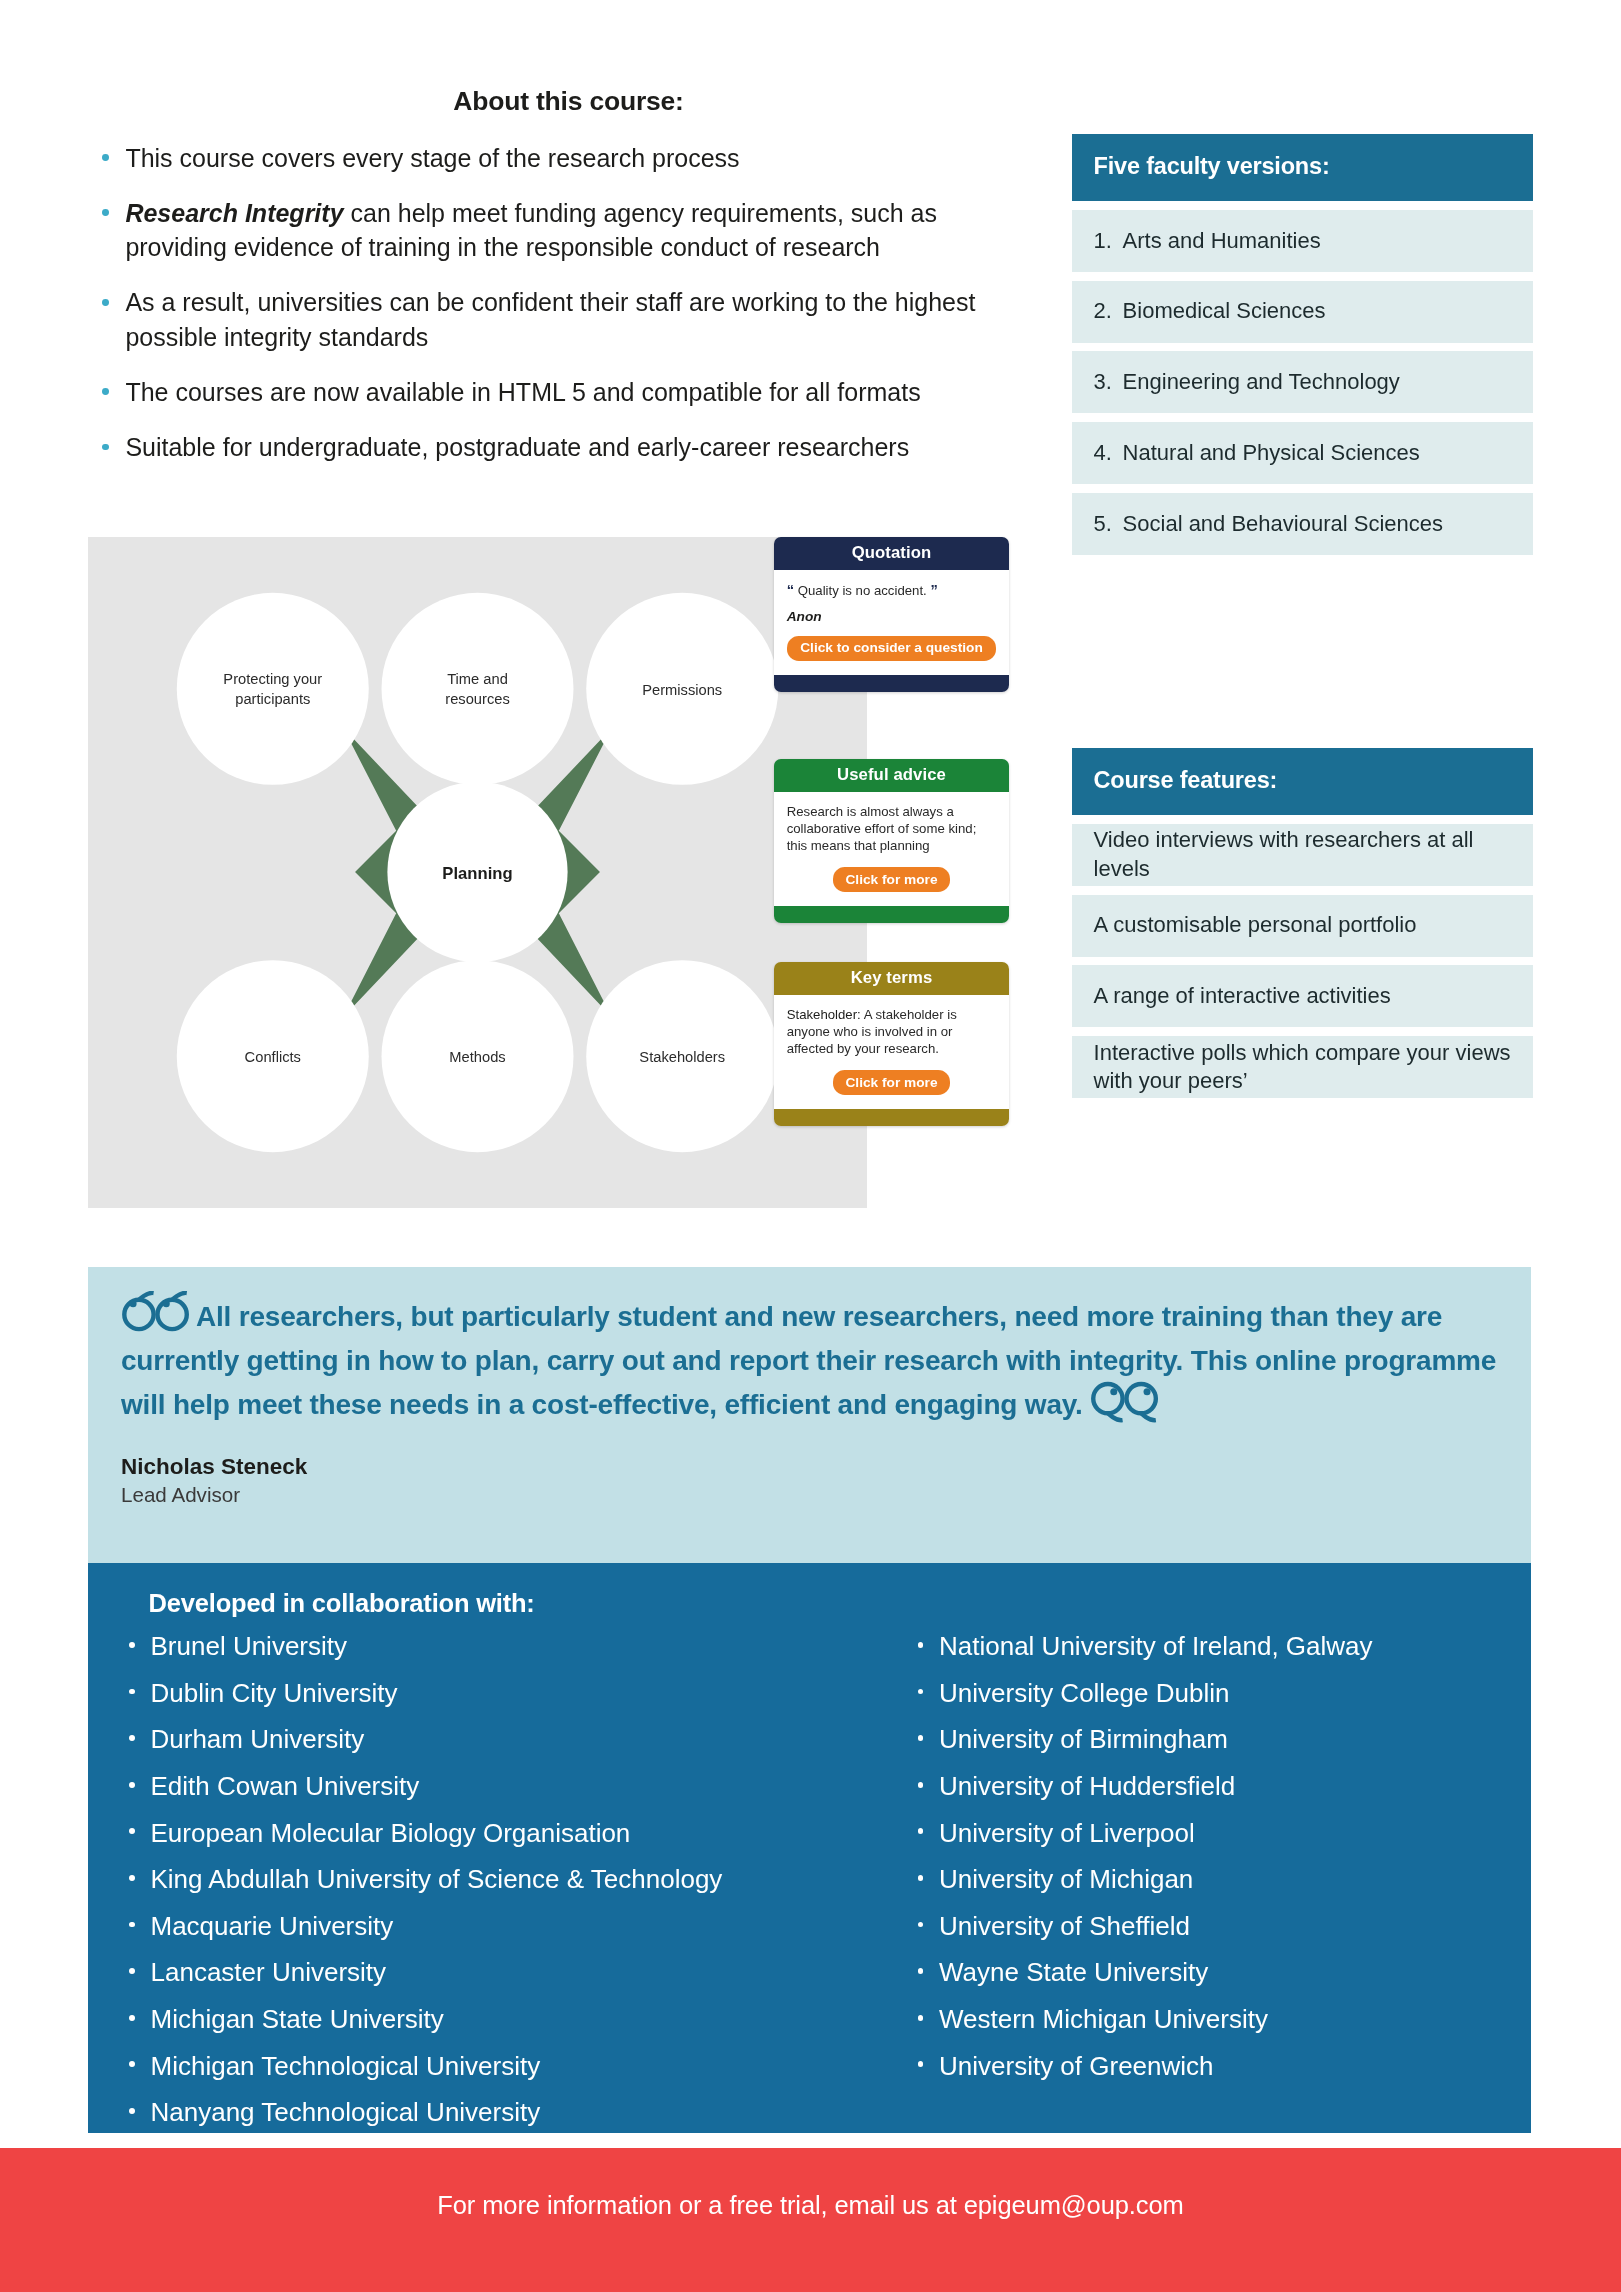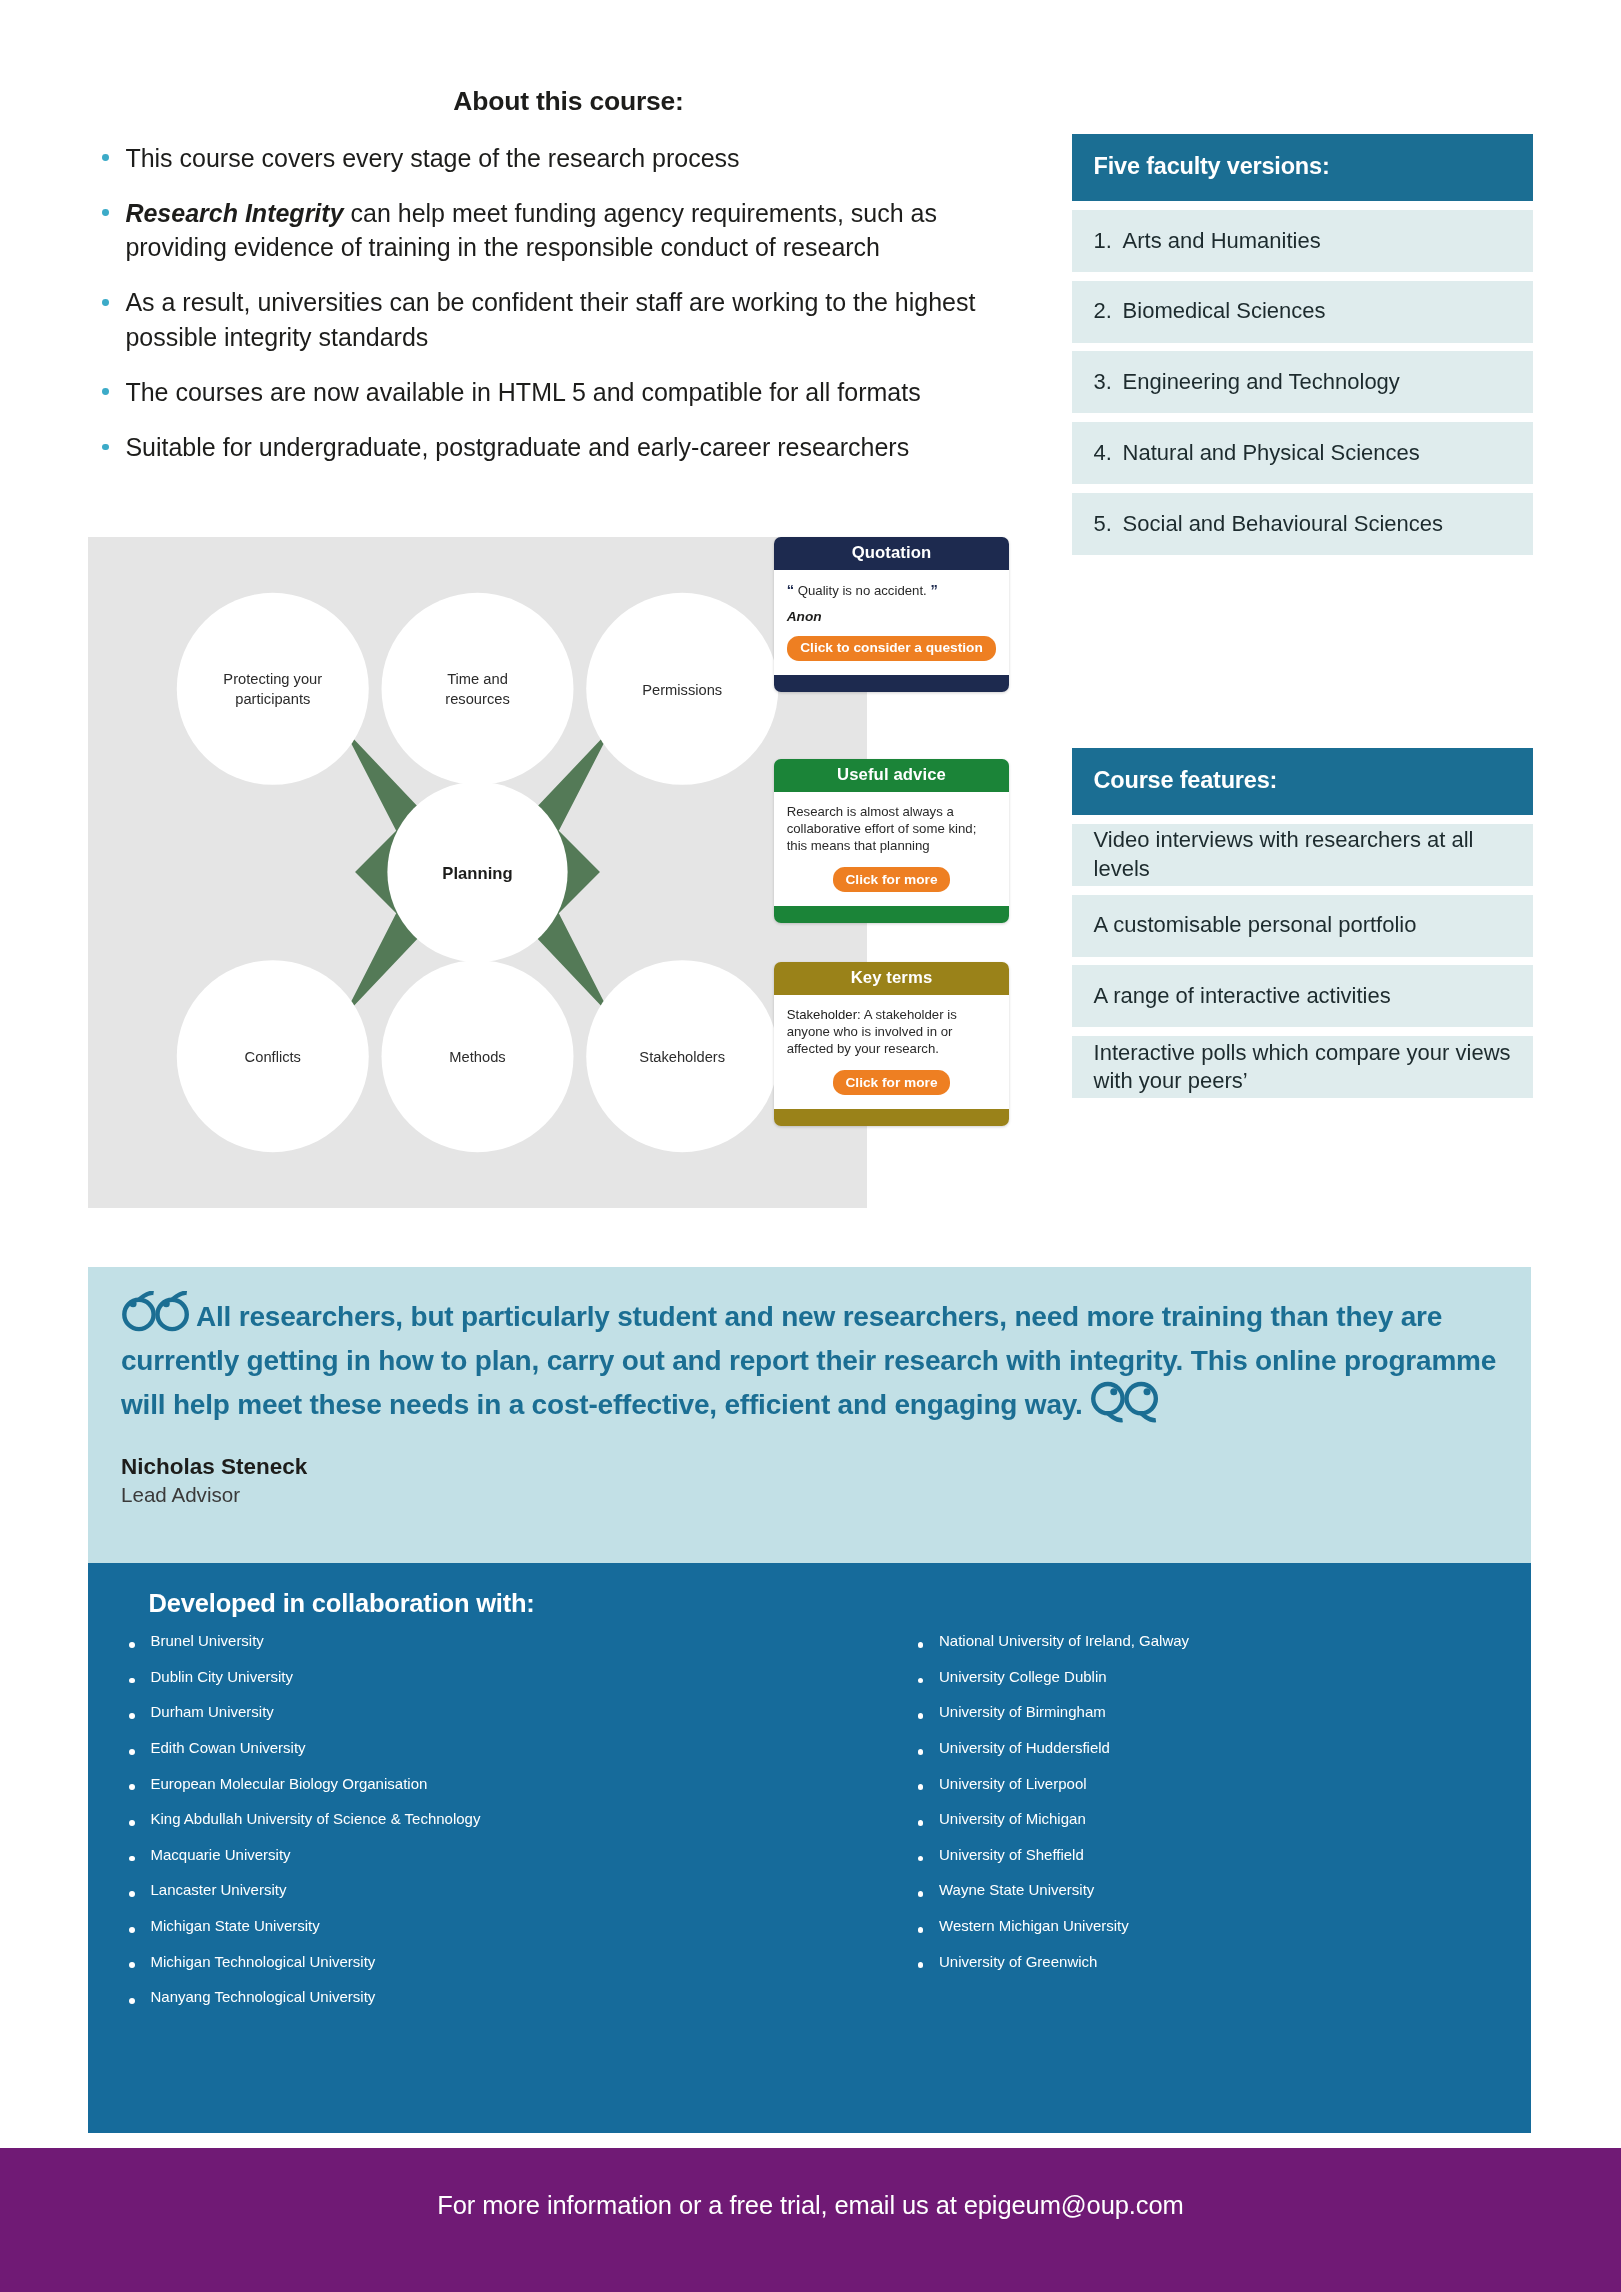--- a/index.html
+++ b/index.html
@@ -243,42 +243,42 @@
     margin: 0 0 15.7px 21.6px;
   }
   .collab-cols { display: flex; }
   .collab-col { width: 50%; }
   .collab-col.right { padding-left: 106px; }
   .collab-list { list-style: none; }
   .collab-item {
     position: relative;
     padding-left: 23.5px;
     color: #ffffff;
-    font-size: 15px;
+    font-size: 26px;
     line-height: 1.0;
     margin-bottom: 20.6px;
   }
   .collab-item .bullet {
     position: absolute;
     left: 2px;
     top: 8.8px;
     width: 5.9px;
     height: 5.9px;
     border-radius: 50%;
     background: #ffffff;
   }
 
   
   .footer {
     position: absolute;
     left: 0;
     top: 2148px;
     width: 1621px;
     height: 144px;
-    background: #701a75;
+    background: #ef4444;
     display: flex;
     align-items: flex-start;
     justify-content: center;
     padding-top: 43px;
   }
   .footer-text {
     color: #ffffff;
     font-size: 25.5px;
     letter-spacing: -0.1px;
   }

